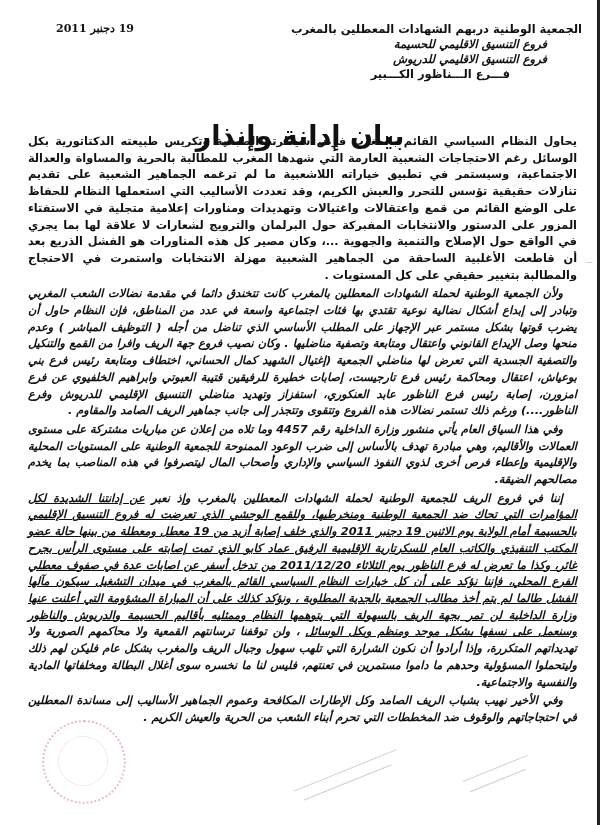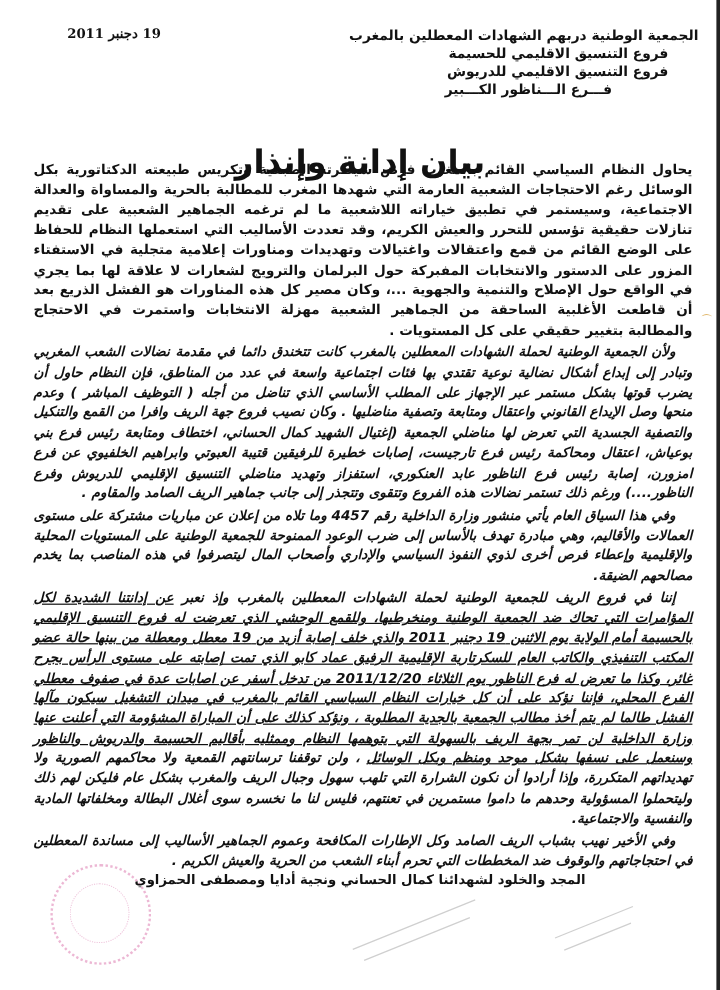--- a/index.html
+++ b/index.html
@@ -4,21 +4,21 @@
   <style>
     html, body { margin:0; padding:0; }
     body {
       width:600px; height:825px; background:#ffffff; position:relative; overflow:hidden;
       font-family: "DejaVu Sans", sans-serif; color:#111;
     }
     .right-edge { position:absolute; right:0; top:0; width:3px; height:825px; background:#222; }
     .header { position:absolute; top:12px; left:0; width:600px; height:70px; }
     .org { position:absolute; right:18px; top:10px; direction:rtl; text-align:right; font-size:11.5px; line-height:15px; font-weight:bold; }
     .org div { white-space:nowrap; }
-    .org .sub { margin-right:25px; }
+    .org .sub { margin-right:35px;font-style:italic; }
     .org .sub2 { margin-right:72px; }
     .date { position:absolute; left:56px; top:10px; font-size:11px; font-weight:bold; font-family:"DejaVu Serif", serif; direction:rtl; }
     .title { position:absolute; top:84px; left:0; width:600px; text-align:center; font-size:27px; font-weight:bold; direction:rtl;margin-top:36px; }
     .body {
       position:absolute; top:132px; left:26px; width:553px;
       direction:rtl; text-align:justify; font-size:11.3px; line-height:16.7px; font-weight:bold;
     }
     .body p { margin:2px; }
     .body p.indent { text-indent:14px;font-style:italic; }
     .u { text-decoration:underline; }
@@ -54,14 +54,13 @@
   <p class="indent">وفي الأخير نهيب بشباب الريف الصامد وكل الإطارات المكافحة وعموم الجماهير الأساليب إلى مساندة المعطلين في احتجاجاتهم والوقوف ضد المخططات التي تحرم أبناء الشعب من الحرية والعيش الكريم .</p>
 </div>
 
 <div class="stamp"></div>
 <div class="sig" style="left:290px;top:770px;width:110px;"></div>
 <div class="sig" style="left:300px;top:782px;width:95px;"></div>
 <div class="sig" style="left:460px;top:768px;width:70px;"></div>
 <div class="sig" style="left:468px;top:780px;width:60px;"></div>
 
 <div class="closing">
-  <div>المجد والخلود لشهدائنا كمال الحساني ونجية أدايا ومصطفى الحمزاوي</div>
 </div>
 
 </body></html>

